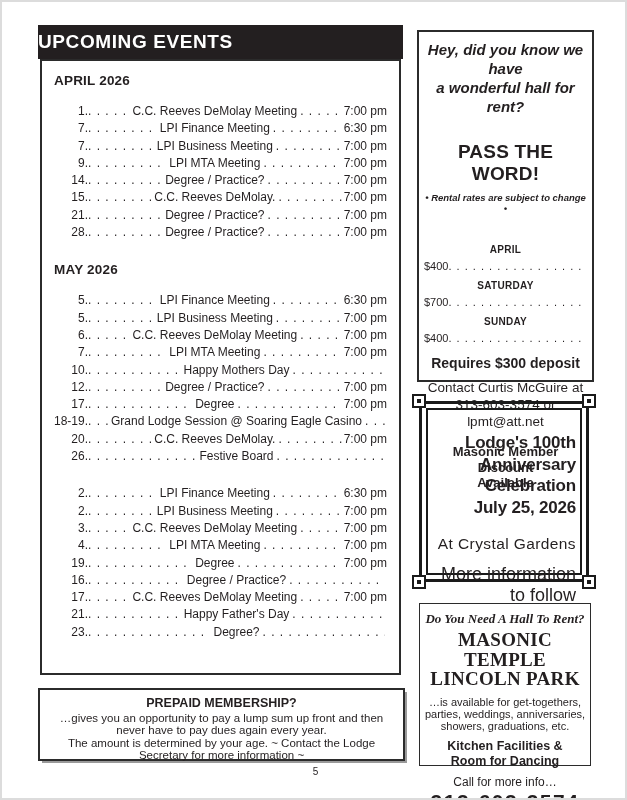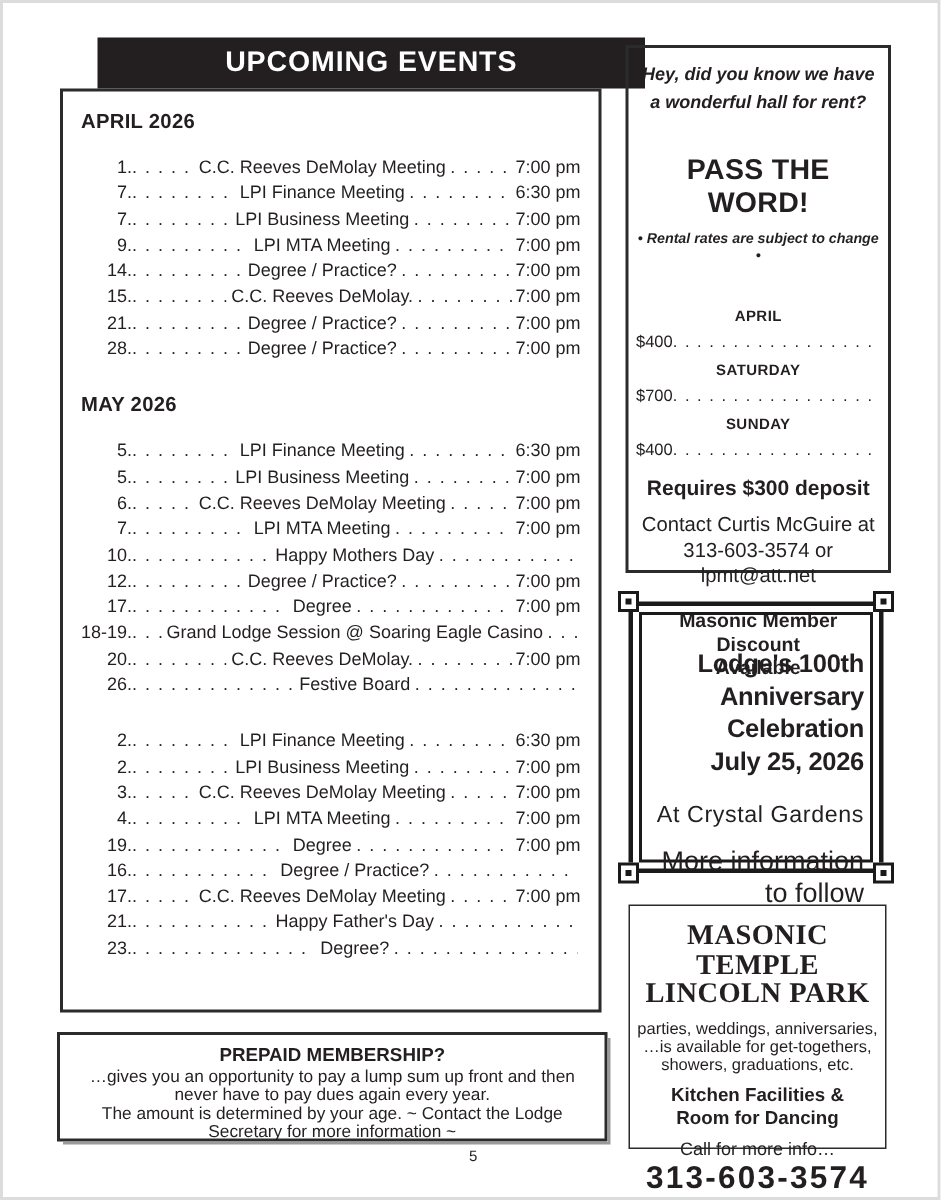--- a/index.html
+++ b/index.html
@@ -6,22 +6,22 @@
   html,body { background:#f2f2f2; }
   .page {
     position:relative; width:627px; height:800px; margin:0 auto;
     background:#ffffff; border:2px solid #dcdcdc;
     font-family:"Liberation Sans", sans-serif; color:#231f20;
     overflow:hidden;
   }
   
   .header-bar {
     position:absolute; left:36px; top:23px; width:365px; height:34px;
-    background:#231f20; color:#ffffff; display:flex; align-items:center; justify-content:center;
-    font-size:19px; font-weight:bold; letter-spacing:0.6px;margin-left:27px;
+    background:#231f20; color:#ffffff; display:flex; align-items:center; justify-content:flex-start;
+    font-size:19px; font-weight:bold; letter-spacing:0.6px;
   }
   .events-box {
     position:absolute; left:38px; top:57px; width:361px; height:616px;
     border:2px solid #2b2b2b; padding:12px 12px 0 12px;
   }
   .month-section { margin-bottom:20px; }
   .month-label { font-size:13.5px; font-weight:bold; letter-spacing:0.2px; margin-bottom:16px; }
   .ev-row { display:flex; align-items:baseline; height:17.3px; font-size:12px; white-space:nowrap; }
   .ev-date { flex:0 0 34px; text-align:right; }
   .ev-name { flex:0 0 auto; padding:0 3px; }
@@ -38,21 +38,21 @@
   }
   .prepaid-title { font-size:12.5px; font-weight:bold; margin-bottom:2px; }
   .prepaid-text { font-size:11.5px; line-height:12.3px; }
   .page-num { position:absolute; left:0; top:764px; width:627px; text-align:center; font-size:10px; }
 
   
   .hall-box {
     position:absolute; left:415px; top:28px; width:177px; height:352px;
     border:2px solid #2b2b2b; text-align:center; padding:8px 5px 0 5px;
   }
-  .hall-heading { font-size:12px; font-weight:bold; font-style:italic; line-height:19px; }
+  .hall-heading { font-size:15px; font-weight:bold; font-style:italic; line-height:19px; }
   .pass-word { font-size:19px; font-weight:bold; letter-spacing:0.2px; margin-top:25px; }
   .rates-note { font-size:9.5px; font-weight:bold; font-style:italic; margin-top:7px; }
   .rates-list { margin-top:30px; }
   .rate-block { margin-bottom:8px; }
   .rate-day { font-size:10px; font-weight:bold; letter-spacing:0.3px; margin-bottom:5px; }
   .rate-row { display:flex; align-items:baseline; font-size:11px; text-align:left; white-space:nowrap; }
   .rate-price { flex:0 0 auto; }
   .deposit { font-size:14px; font-weight:bold; margin-top:11px; }
   .contact { font-size:13.5px; line-height:17px; margin-top:8px; }
   .discount { font-size:13px; font-weight:bold; line-height:15.5px; margin-top:14px; }
@@ -363,27 +363,28 @@
           <div>Celebration</div>
           <div>July 25, 2026</div>
         </div>
         <div class="anniv-venue">At Crystal Gardens</div>
         <div class="anniv-note">More information to follow</div>
       </div>
     </div>
   </div>
 
   <div class="temple-box">
+    <div class="temple-q">Do You Need A Hall To Rent?</div>
     <div class="temple-name">
       <div>MASONIC TEMPLE</div>
       <div>LINCOLN PARK</div>
     </div>
     <div class="temple-desc">
+      <div>…is available for get-togethers,</div>
       <div>parties, weddings, anniversaries,</div>
-      <div>…is available for get-togethers,</div>
       <div>showers, graduations, etc.</div>
     </div>
     <div class="temple-feat">
       <div>Kitchen Facilities &amp;</div>
       <div>Room for Dancing</div>
     </div>
     <div class="temple-call">Call for more info…</div>
     <div class="temple-phone">313-603-3574</div>
   </div>
 

